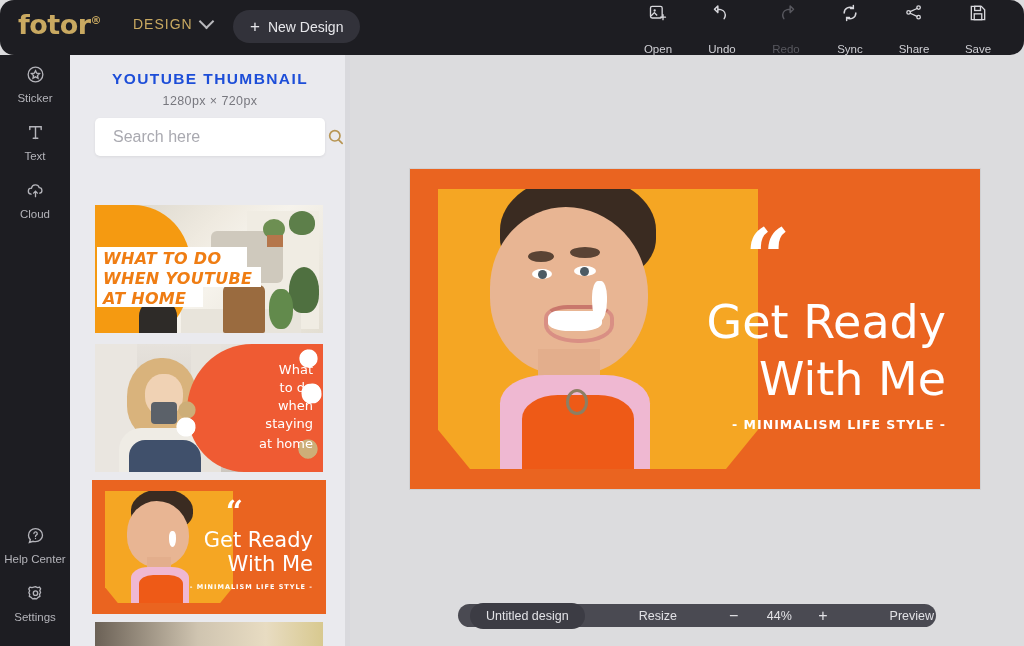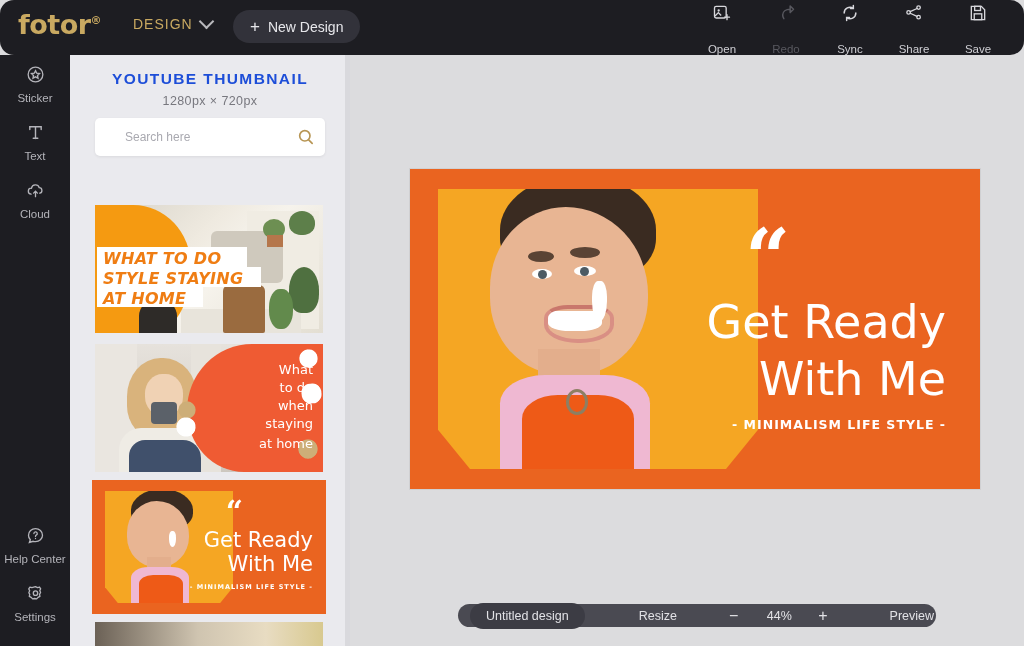--- a/index.html
+++ b/index.html
@@ -40,22 +40,22 @@
   .rail-item.active{background:#ffffff;}
   .rail-item.active .r-lbl{color:#c9a961;}
   .rail-bottom{position:absolute;left:0;bottom:14px;width:70px;}
 
   
   .panel{position:absolute;left:70px;top:55px;width:280px;height:591px;background:#eaeaee;z-index:10;overflow:hidden;}
   .panel-title{margin:15px 0 0;text-align:center;font-size:15.5px;font-weight:bold;color:#1d4ed8;letter-spacing:1.4px;}
   .panel-sub{margin:6px 0 0;text-align:center;font-size:12.5px;color:#77777e;letter-spacing:0.4px;}
   .search{position:absolute;left:25px;top:63px;width:230px;height:38px;background:#fff;border-radius:5px;
           display:flex;align-items:center;box-shadow:0 1px 3px rgba(0,0,0,.07);}
-  .search input{flex:1;border:0;outline:0;background:transparent;font-size:12px;color:#3c3c42;
-                padding:0 6px 0 30px;font-family:"Liberation Sans",sans-serif;}
+  .search input{flex:1;border:0;outline:0;background:transparent;font-size:16px;color:#3c3c42;
+                padding:0 6px 0 18px;font-family:"Liberation Sans",sans-serif;}
   .search input::placeholder{color:#a9a9b0;}
   .search .mag{width:40px;display:flex;align-items:center;justify-content:center;cursor:pointer;}
   .filter{position:absolute;left:25px;top:108px;width:228px;height:34px;background:#e4e4e9;
           border:1px solid #d3d3da;border-radius:4px;display:flex;align-items:center;cursor:pointer;}
   .filter .f-lbl{margin-left:17px;font-size:13.5px;color:#55555c;}
   .filter .f-chev{margin-left:auto;margin-right:16px;width:8px;height:8px;
                   border-right:2px solid #8b8b93;border-bottom:2px solid #8b8b93;transform:rotate(45deg);margin-top:-4px;}
 
   .tpl-list{position:absolute;left:0;top:150px;width:280px;height:441px;overflow:hidden;}
   .tpl{position:relative;width:228px;height:128px;margin:0 0 11px 25px;overflow:hidden;cursor:pointer;
@@ -164,20 +164,28 @@
           <svg width="20" height="20" viewBox="0 0 24 24" fill="none" stroke="#d7d7dc" stroke-width="1.6">
             <rect x="3" y="4" width="14" height="14" rx="2"></rect>
             <circle cx="8" cy="9" r="1.4" fill="#d7d7dc" stroke="none"></circle>
             <path d="M3.6 15.5l4-4 3.4 3.4"></path>
             <path d="M18 14v6M15 17h6" stroke-linecap="round"></path>
           </svg>
         </span>
         <span class="t-lbl">Open</span>
       </div>
 
+      <div class="tool">
+        <span>
+          <svg width="20" height="20" viewBox="0 0 24 24" fill="none" stroke="#d7d7dc" stroke-width="1.8" stroke-linecap="round" stroke-linejoin="round">
+            <path d="M7 7.5V3.5L3 7.5l4 4v-4c5 0 9 2.6 9 7 0 1.6-.5 3-1.4 4.2"></path>
+          </svg>
+        </span>
+        <span class="t-lbl">Undo</span>
+      </div>
 
       <div class="tool disabled">
         <span>
           <svg width="20" height="20" viewBox="0 0 24 24" fill="none" stroke="#58585f" stroke-width="1.8" stroke-linecap="round" stroke-linejoin="round">
             <path d="M17 7.5V3.5l4 4-4 4v-4c-5 0-9 2.6-9 7 0 1.6.5 3 1.4 4.2"></path>
           </svg>
         </span>
         <span class="t-lbl">Redo</span>
       </div>
 
@@ -307,21 +315,21 @@
           <div class="plantD"></div>
           <div class="pot"></div>
         </div>
         <div class="blob"></div>
         <div class="blob2"></div>
         <div class="dark"></div>
         <div class="band" style="left:2px;top:42px;width:150px;height:20px;"></div>
         <div class="band" style="left:2px;top:62px;width:164px;height:20px;"></div>
         <div class="band" style="left:2px;top:82px;width:106px;height:20px;"></div>
         <div class="txt" style="left:8px;top:44px;font-size:16px;">WHAT TO DO</div>
-        <div class="txt" style="left:8px;top:64px;font-size:16px;">STYLE STAYING</div>
+        <div class="txt" style="left:8px;top:64px;font-size:16px;">WHEN YOUTUBE</div>
         <div class="txt" style="left:8px;top:84px;font-size:16px;">AT HOME</div>
       </div>
 
       <div class="tpl t2">
         <div class="bg"></div>
         <div class="win"></div>
         <div class="win2"></div>
         <div class="hair"></div>
         <div class="face"></div>
         <div class="mug"></div>

